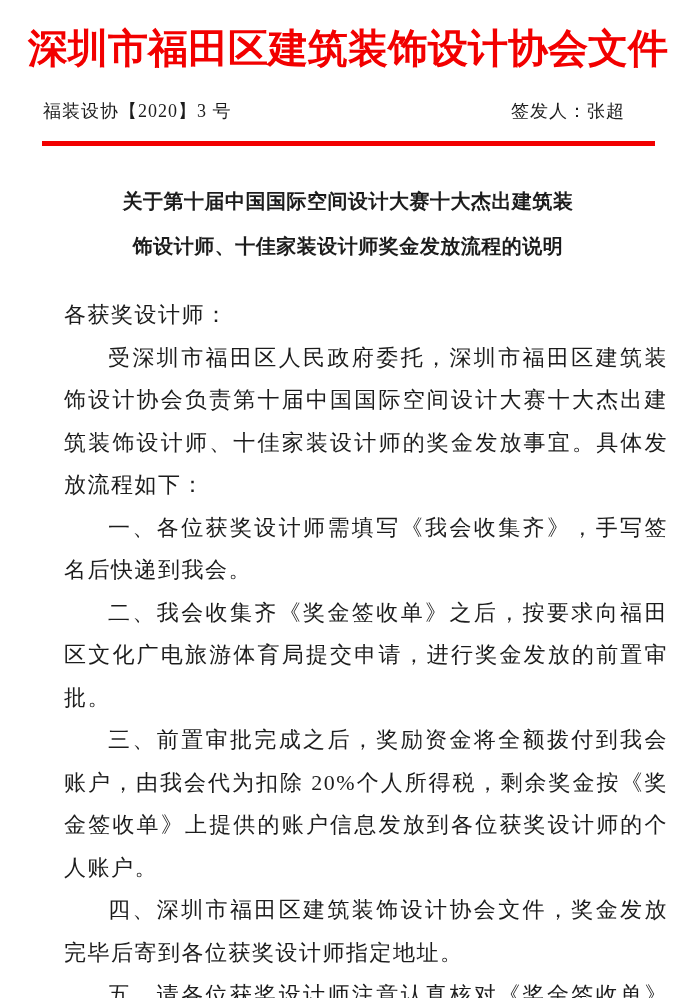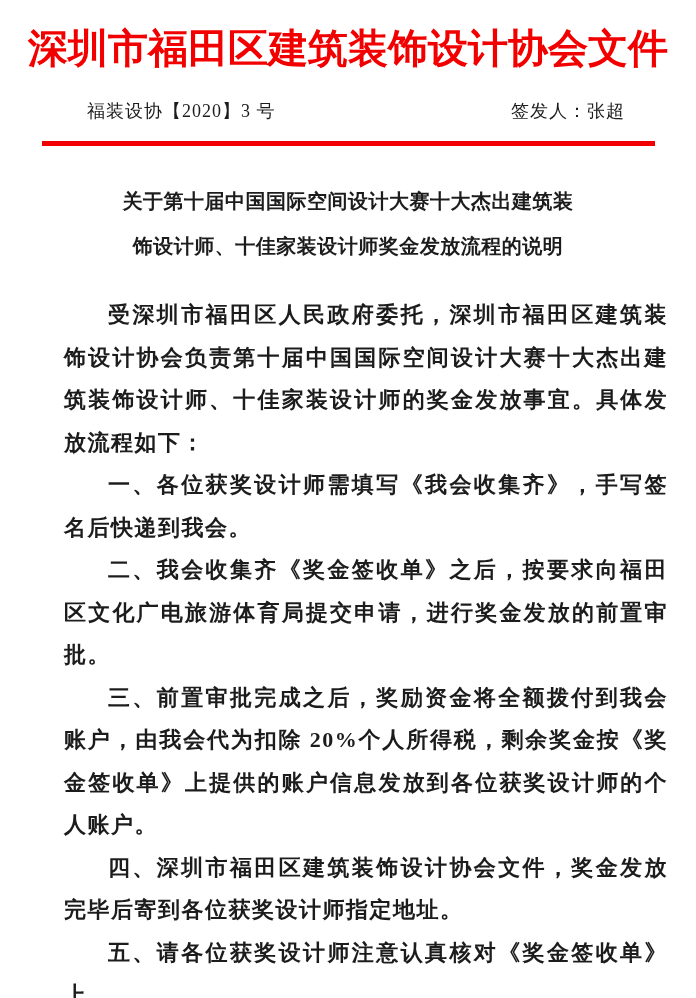--- a/index.html
+++ b/index.html
@@ -24,21 +24,21 @@
     font-weight: 700;
     color: #f20000;
     letter-spacing: 0px;
     white-space: nowrap;
   }
   .meta-row {
     display: flex;
     justify-content: space-between;
     align-items: baseline;
     margin-top: 31px;
-    padding-left: 87px;
+    padding-left: 43px;
     padding-right: 71px;
     font-size: 18px;
     line-height: 20px;
     letter-spacing: 1px;
   }
   .divider {
     margin-top: 20px;
     margin-left: 42px;
     width: 613px;
     height: 5px;
@@ -60,21 +60,20 @@
     line-height: 42.5px;
     letter-spacing: 1.5px;
   }
   .salutation {
     margin: 0;
   }
   .para {
     margin: 0;
     text-indent: 2em;
     text-align: justify;
-    font-weight: bold;
   }
 </style>
 </head>
 <body>
 
 <div class="page">
 
   <div class="header-title">深圳市福田区建筑装饰设计协会文件</div>
 
   <div class="meta-row">
@@ -83,20 +82,21 @@
   </div>
 
   <div class="divider"></div>
 
   <div class="doc-title">
     <div>关于第十届中国国际空间设计大赛十大杰出建筑装</div>
     <div>饰设计师、十佳家装设计师奖金发放流程的说明</div>
   </div>
 
   <div class="body-block">
+    <p class="salutation">各获奖设计师：</p>
     <p class="para">受深圳市福田区人民政府委托，深圳市福田区建筑装饰设计协会负责第十届中国国际空间设计大赛十大杰出建筑装饰设计师、十佳家装设计师的奖金发放事宜。具体发放流程如下：</p>
     <p class="para">一、各位获奖设计师需填写《我会收集齐》，手写签名后快递到我会。</p>
     <p class="para">二、我会收集齐《奖金签收单》之后，按要求向福田区文化广电旅游体育局提交申请，进行奖金发放的前置审批。</p>
     <p class="para">三、前置审批完成之后，奖励资金将全额拨付到我会账户，由我会代为扣除 20%个人所得税，剩余奖金按《奖金签收单》上提供的账户信息发放到各位获奖设计师的个人账户。</p>
     <p class="para">四、深圳市福田区建筑装饰设计协会文件，奖金发放完毕后寄到各位获奖设计师指定地址。</p>
     <p class="para">五、请各位获奖设计师注意认真核对《奖金签收单》上</p>
   </div>
 
 </div>
 

